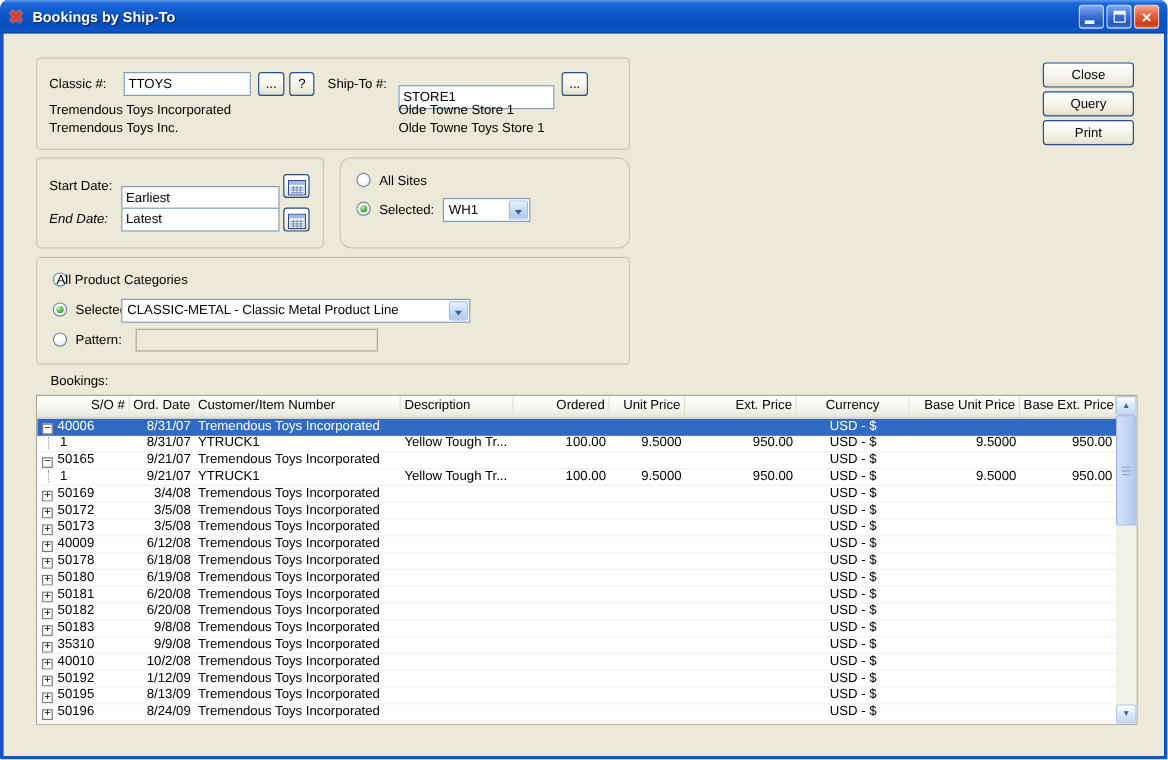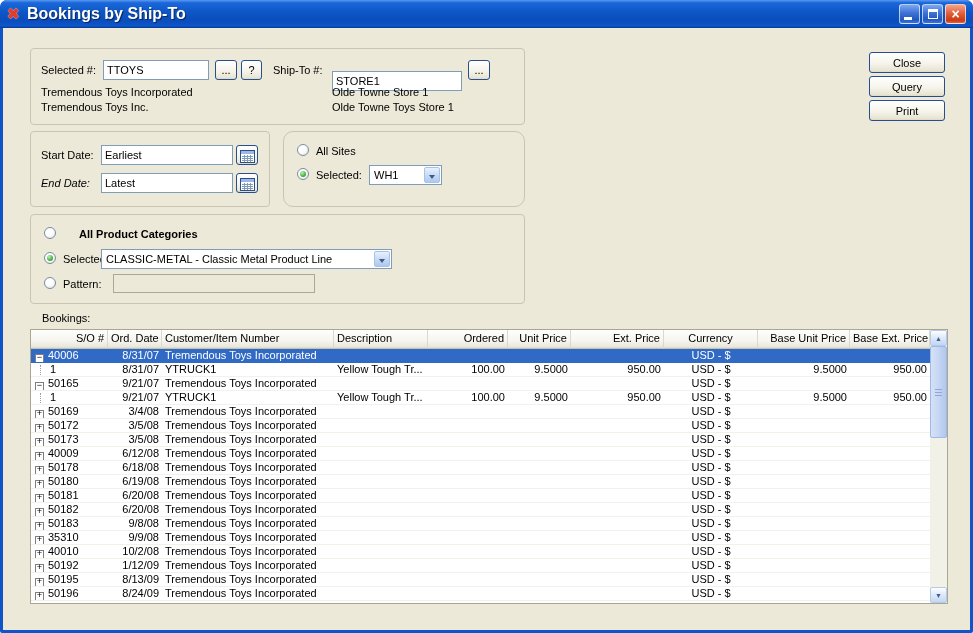--- a/index.html
+++ b/index.html
@@ -8,21 +8,21 @@
   .window {
     position:relative; width:973px; height:633px;
     background:#0F54C9; border-radius:7px 7px 2px 2px; overflow:hidden;
   }
   .titlebar {
     position:absolute; top:0; left:0; right:0; height:28px;
     background:linear-gradient(180deg,#5A9AF0 0%,#1B67DA 10%,#0D55C5 45%,#0B4DBB 75%,#0D56CC 92%,#08398F 100%);
     display:flex; align-items:center; padding:0 7px; border-radius:7px 7px 0 0;
   }
   .app-icon { font-size:15px; font-weight:bold; color:#E23C2B; text-shadow:0 0 1px #fff; width:18px; }
-  .title-text { color:#fff; font-weight:bold; font-size:16px; text-shadow:1px 1px 1px rgba(0,0,0,.55); margin-left:2px; }
+  .title-text { color:#fff; font-weight:bold; font-size:12px; text-shadow:1px 1px 1px rgba(0,0,0,.55); margin-left:2px; }
   .win-controls { margin-left:auto; display:flex; gap:2px; }
   .win-btn {
     position:relative; width:21px; height:20px; border-radius:3px;
     border:1px solid rgba(255,255,255,.65);
     background:linear-gradient(180deg,#7BA8F0 0%,#3D71D6 45%,#2258BE 80%,#3D71D6 100%);
     cursor:pointer;
   }
   .win-btn.close { background:linear-gradient(180deg,#F4A58B 0%,#E3603B 45%,#C83C14 85%,#E3603B 100%); }
   .glyph-min { position:absolute; left:4px; bottom:3px; width:8px; height:3px; background:#fff; }
   .glyph-max { position:absolute; left:5px; top:4px; width:10px; height:10px; border:1px solid #fff; border-top:3px solid #fff; }
@@ -65,21 +65,21 @@
   .l-shipto { left:242px; top:15px; }
   .t-shipto { left:301px; top:22px; width:130px; }
   .b-shipto-browse { left:437px; top:11px; }
   .i-cust1 { left:10px; top:37px; }
   .i-cust2 { left:10px; top:52px; }
   .i-ship1 { left:301px; top:37px; }
   .i-ship2 { left:301px; top:52px; }
 
   
   .l-start { left:10px; top:17px; }
-  .t-start { left:70px; top:13px; width:132px; }
+  .t-start { left:70px; top:23px; width:132px; }
   .b-cal1  { left:205px; top:13px; padding:0; }
   .l-end   { left:10px; top:45px;font-style:italic; }
   .t-end   { left:70px; top:41px; width:132px; }
   .b-cal2  { left:205px; top:41px; padding:0; }
   .mini-btn svg { display:block; margin:2px auto 0; }
 
   
   .radio {
     position:absolute; width:12px; height:12px; border-radius:50%;
     border:1px solid #7A8BA4;
@@ -93,21 +93,21 @@
 
   
   .r-allsites { left:13px; top:12px; }
   .l-allsites { left:32px; top:13px; }
   .r-sitesel  { left:13px; top:36px; }
   .l-sitesel  { left:32px; top:37px; }
   .c-site     { left:85px; top:33px; width:73px; }
 
   
   .r-allcat  { left:13px; top:12px; }
-  .l-allcat  { left:48px; top:13px;font-weight:bold; }
+  .l-allcat  { left:16px; top:13px; }
   .r-catsel  { left:13px; top:37px; }
   .l-catsel  { left:32px; top:38px; }
   .c-cat     { left:70px; top:34px; width:291px; }
   .r-pattern { left:13px; top:62px; }
   .l-pattern { left:32px; top:63px; }
   .t-pattern { left:82px; top:59px; width:202px; height:19px; }
 
   
   .combo {
     position:absolute; height:20px; background:#fff; border:1px solid #7F9DB9;
@@ -192,21 +192,21 @@
         </div>
       <div class="win-btn close">
           <span class="glyph-close">×</span>
         </div>
     </div>
   </div>
 
   <div class="content">
 
     <div class="group g-customer">
-      <span class="lbl l-cust">Selected #:</span>
+      <span class="lbl l-cust">Classic #:</span>
       <input class="txt t-cust" value="TTOYS" style="">
       <button class="mini-btn b-cust-browse">...</button>
       <button class="mini-btn b-cust-help">?</button>
       <span class="lbl l-shipto">Ship-To #:</span>
       <input class="txt t-shipto" value="STORE1" style="">
       <button class="mini-btn b-shipto-browse">...</button>
       <div class="info i-cust1">Tremendous Toys Incorporated</div>
       <div class="info i-cust2">Tremendous Toys Inc.</div>
       <div class="info i-ship1">Olde Towne Store 1</div>
       <div class="info i-ship2">Olde Towne Toys Store 1</div>

